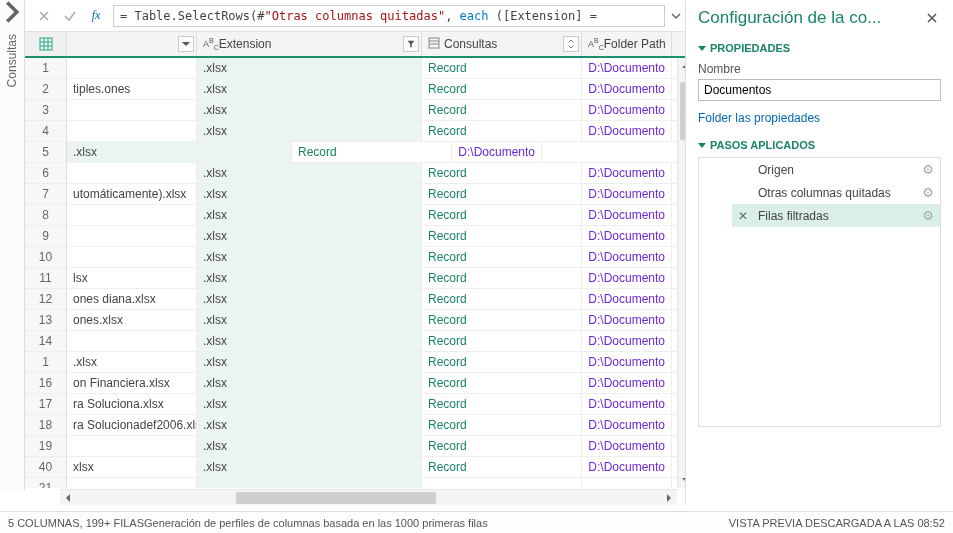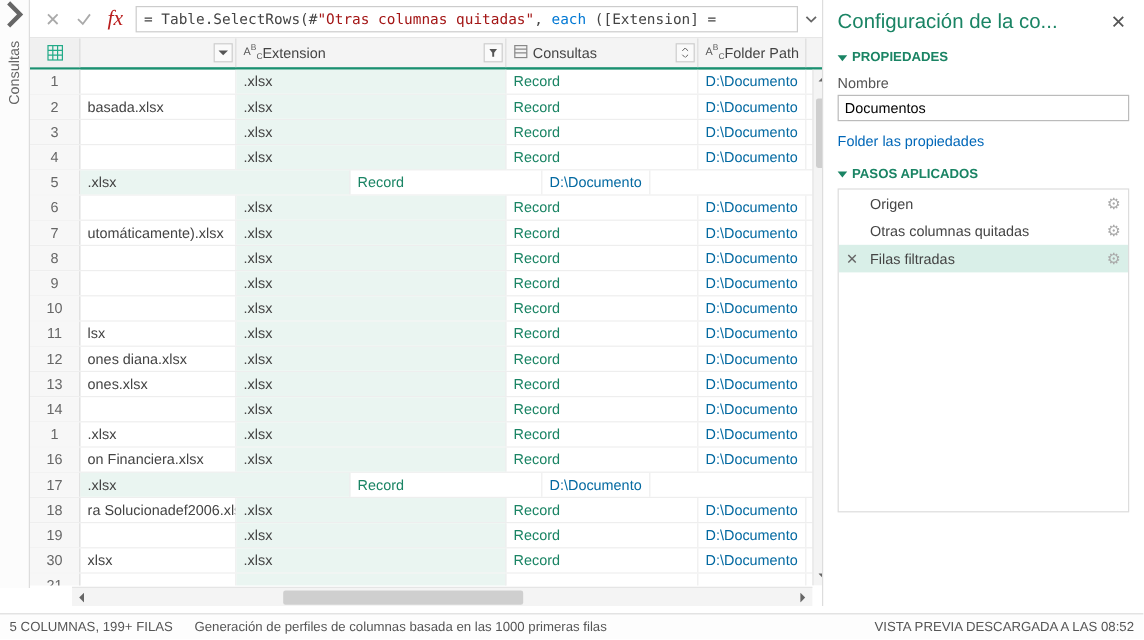--- a/index.html
+++ b/index.html
@@ -58,22 +58,22 @@
     display: flex;
     align-items: center;
     justify-content: center;
     color: #888;
     cursor: pointer;
   }
   .fb-btn svg { width: 14px; height: 14px; }
   .fb-fx {
     font-style: italic;
     font-family: "Segoe UI", serif;
-    font-size: 18px;
-    color: #b91c1c;
+    font-size: 12px;
+    color: #0369a1;
   }
   .formula-input {
     flex: 1;
     height: 22px;
     border: 1px solid #ccc;
     padding: 0 6px;
     font-family: Consolas, monospace;
     font-size: 12px;
     background: #fff;
     white-space: nowrap;
@@ -171,21 +171,21 @@
   }
   .rownum {
     width: 42px;
     text-align: center;
     background: #f7f7f7;
     color: #666;
     border-right: 1px solid #ddd;
   }
   .cell.ext { background: #eaf5f1; }
   .cell.attr a { color: #1a8464; text-decoration: none; }
-  .cell.path { color: #0369a1; }
+  .cell.path { color: #6d28d9; text-align: right; }
 
   .grid-vscroll {
     position: absolute;
     right: 0;
     top: 0;
     width: 16px;
     height: 100%;
     background: #f4f4f4;
     border-left: 1px solid #e5e5e5;
   }
@@ -268,20 +268,21 @@
     padding: 3px 5px;
     font-size: 12px;
     margin-top: 3px;
   }
   .rp-link { color: #0067b8; font-size: 12px; margin-top: 10px; display: inline-block; cursor: pointer; }
 
   .steps-list {
     margin-top: 6px;
     border: 1px solid #ddd;
     height: 270px;
+    padding-left: 33px;
   }
   .step {
     display: flex;
     align-items: center;
     padding: 4px 6px;
     font-size: 12px;
     justify-content: space-between;
     cursor: pointer;
   }
   .step.selected { background: #d9efe8; }
@@ -297,21 +298,21 @@
     height: 22px;
     border-top: 1px solid #ddd;
     display: flex;
     align-items: center;
     justify-content: space-between;
     padding: 0 8px;
     font-size: 11px;
     color: #555;
     background: #fdfdfd;
   }
-  .status-left { display:flex; gap:18px; }
+  .status-left { display:flex; }
 </style>
 </head>
 <body>
 
 <div class="queries-pane">
   <div class="queries-expand">
     <svg viewBox="0 0 10 10">
         <path d="M3 1 L7 5 L3 9" stroke="#666" fill="none" stroke-width="1.5"></path>
       </svg>
   </div>
@@ -395,21 +396,21 @@
 
     <div class="grid-row">
         <div class="cell rownum">1</div>
         <div class="cell col-name"></div>
         <div class="cell col-ext ext">.xlsx</div>
         <div class="cell col-attr attr"><a>Record</a></div>
         <div class="cell col-path path">D:\Documento</div>
       </div>
       <div class="grid-row">
         <div class="cell rownum">2</div>
-        <div class="cell col-name">basada.xlsx</div>
+        <div class="cell col-name">tiples.ones</div>
         <div class="cell col-ext ext">.xlsx</div>
         <div class="cell col-attr attr"><a>Record</a></div>
         <div class="cell col-path path">D:\Documento</div>
       </div>
       <div class="grid-row">
         <div class="cell rownum">3</div>
         <div class="cell col-name"></div>
         <div class="cell col-ext ext">.xlsx</div>
         <div class="cell col-attr attr"><a>Record</a></div>
         <div class="cell col-path path">D:\Documento</div>
@@ -499,40 +500,41 @@
       </div>
       <div class="grid-row">
         <div class="cell rownum">16</div>
         <div class="cell col-name">on Financiera.xlsx</div>
         <div class="cell col-ext ext">.xlsx</div>
         <div class="cell col-attr attr"><a>Record</a></div>
         <div class="cell col-path path">D:\Documento</div>
       </div>
       <div class="grid-row">
         <div class="cell rownum">17</div>
+        <div class="cell col-name">ra Soluciona.xlsx</div>
         <div class="cell col-ext ext">.xlsx</div>
         <div class="cell col-attr attr"><a>Record</a></div>
         <div class="cell col-path path">D:\Documento</div>
       </div>
       <div class="grid-row">
         <div class="cell rownum">18</div>
         <div class="cell col-name">ra Solucionadef2006.xlsx</div>
         <div class="cell col-ext ext">.xlsx</div>
         <div class="cell col-attr attr"><a>Record</a></div>
         <div class="cell col-path path">D:\Documento</div>
       </div>
       <div class="grid-row">
         <div class="cell rownum">19</div>
         <div class="cell col-name"></div>
         <div class="cell col-ext ext">.xlsx</div>
         <div class="cell col-attr attr"><a>Record</a></div>
         <div class="cell col-path path">D:\Documento</div>
       </div>
       <div class="grid-row">
-        <div class="cell rownum">30</div>
+        <div class="cell rownum">40</div>
         <div class="cell col-name">xlsx</div>
         <div class="cell col-ext ext">.xlsx</div>
         <div class="cell col-attr attr"><a>Record</a></div>
         <div class="cell col-path path">D:\Documento</div>
       </div>
       <div class="grid-row">
         <div class="cell rownum">21</div>
         <div class="cell col-name"></div>
         <div class="cell col-ext ext"></div>
         <div class="cell col-attr attr"></div>

